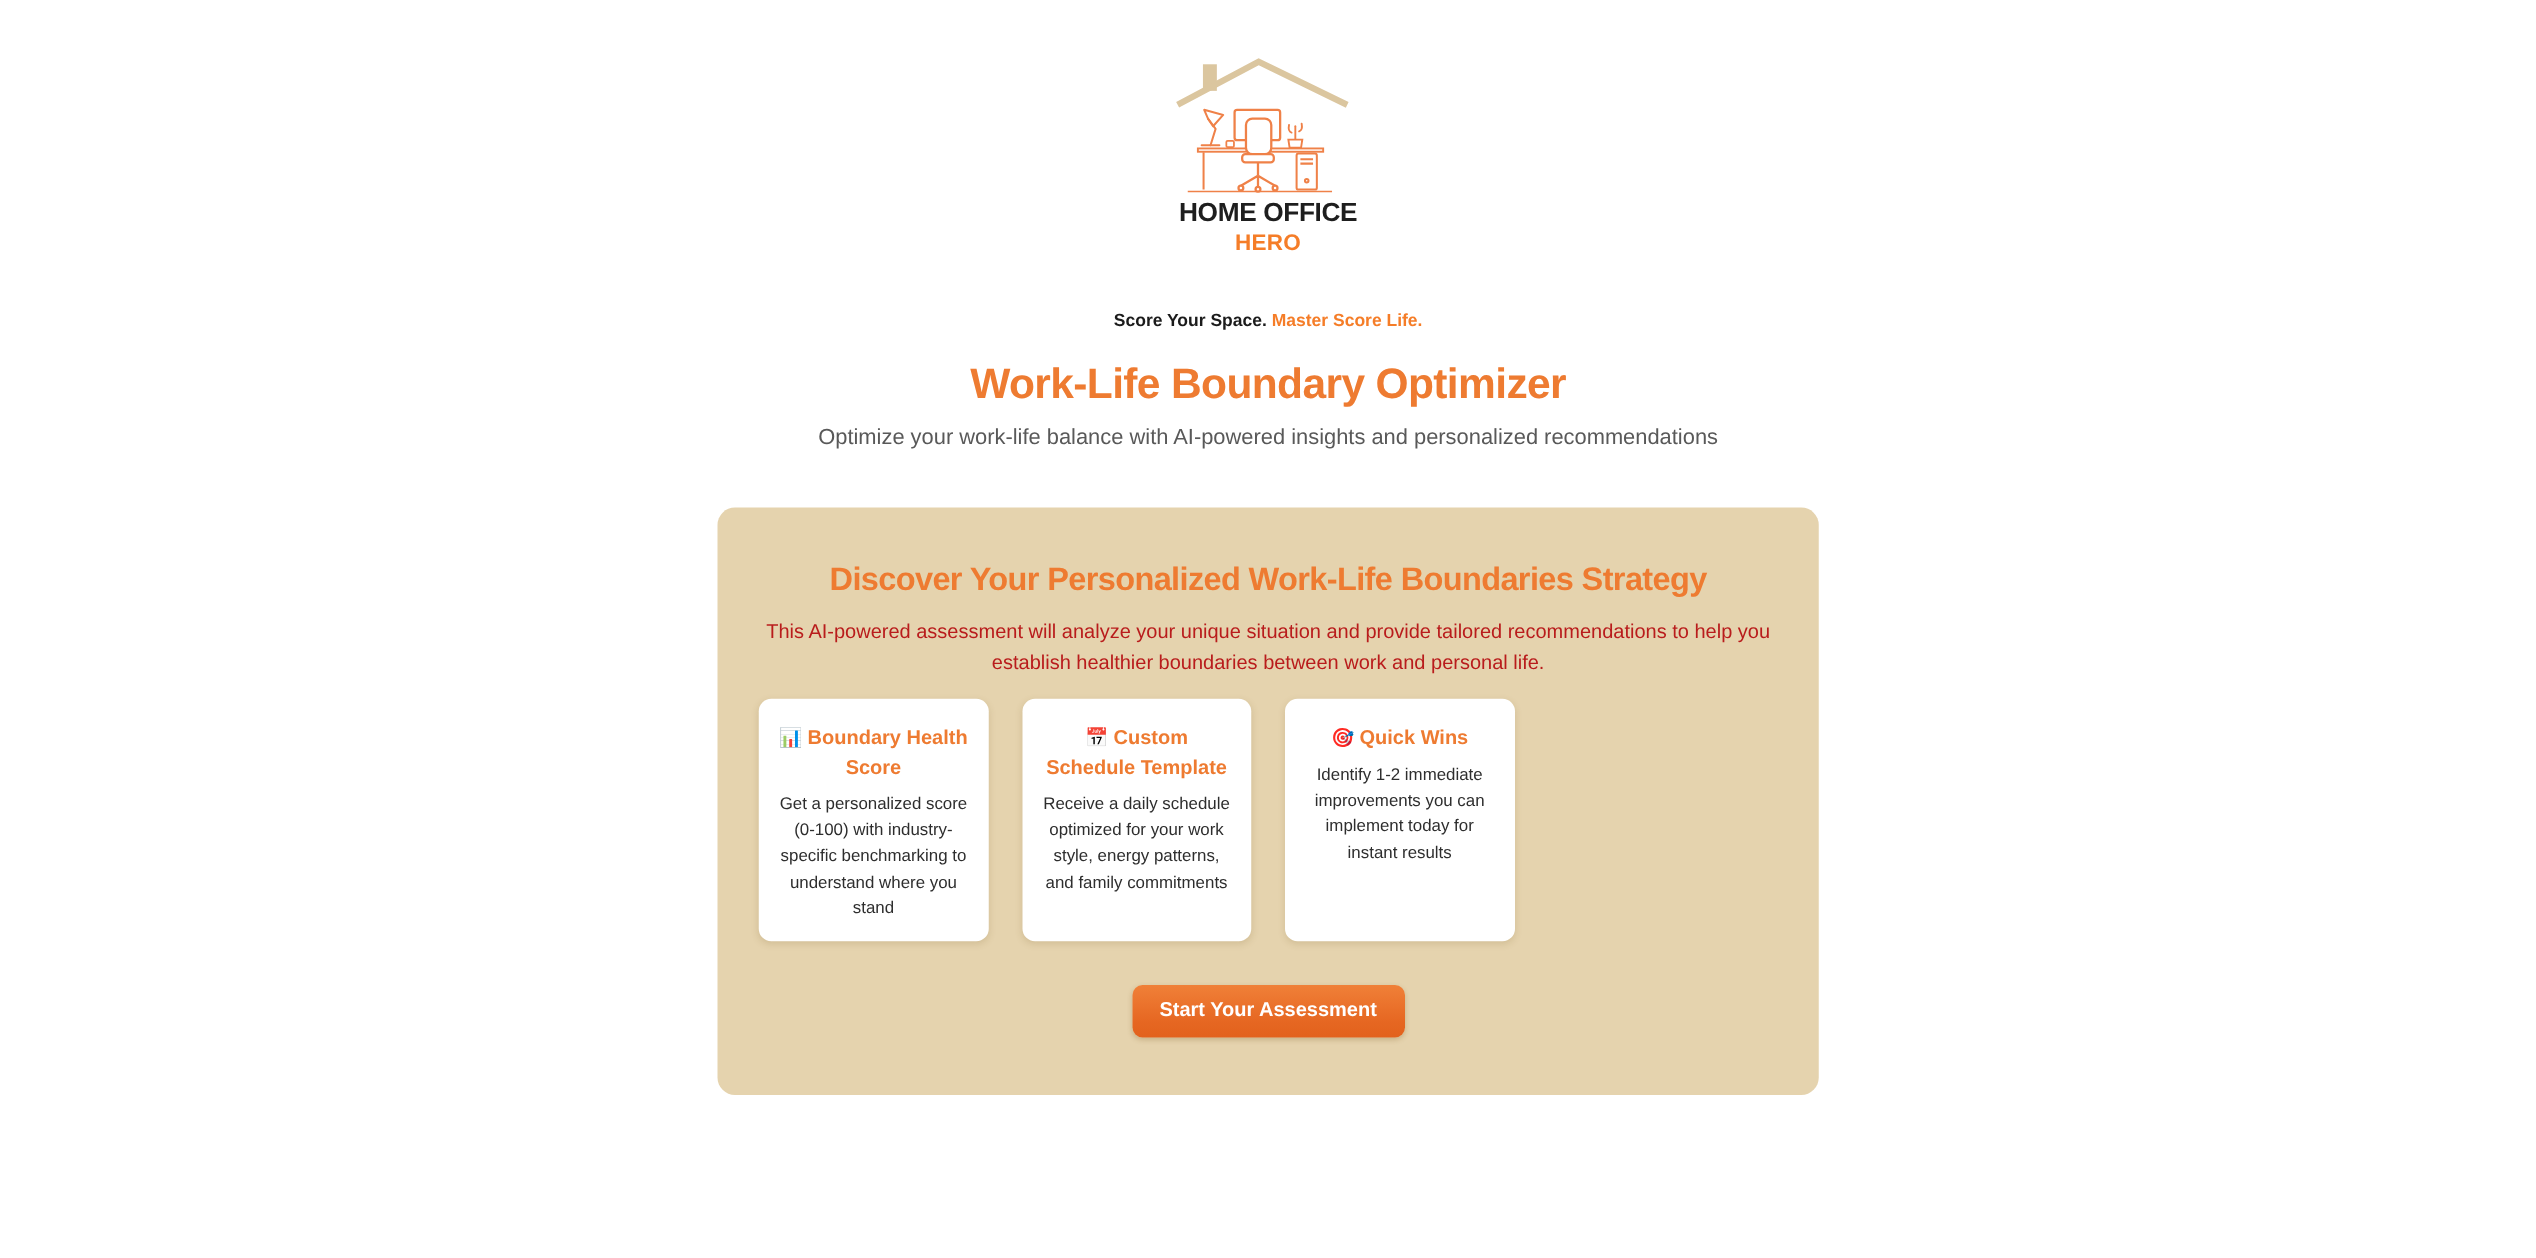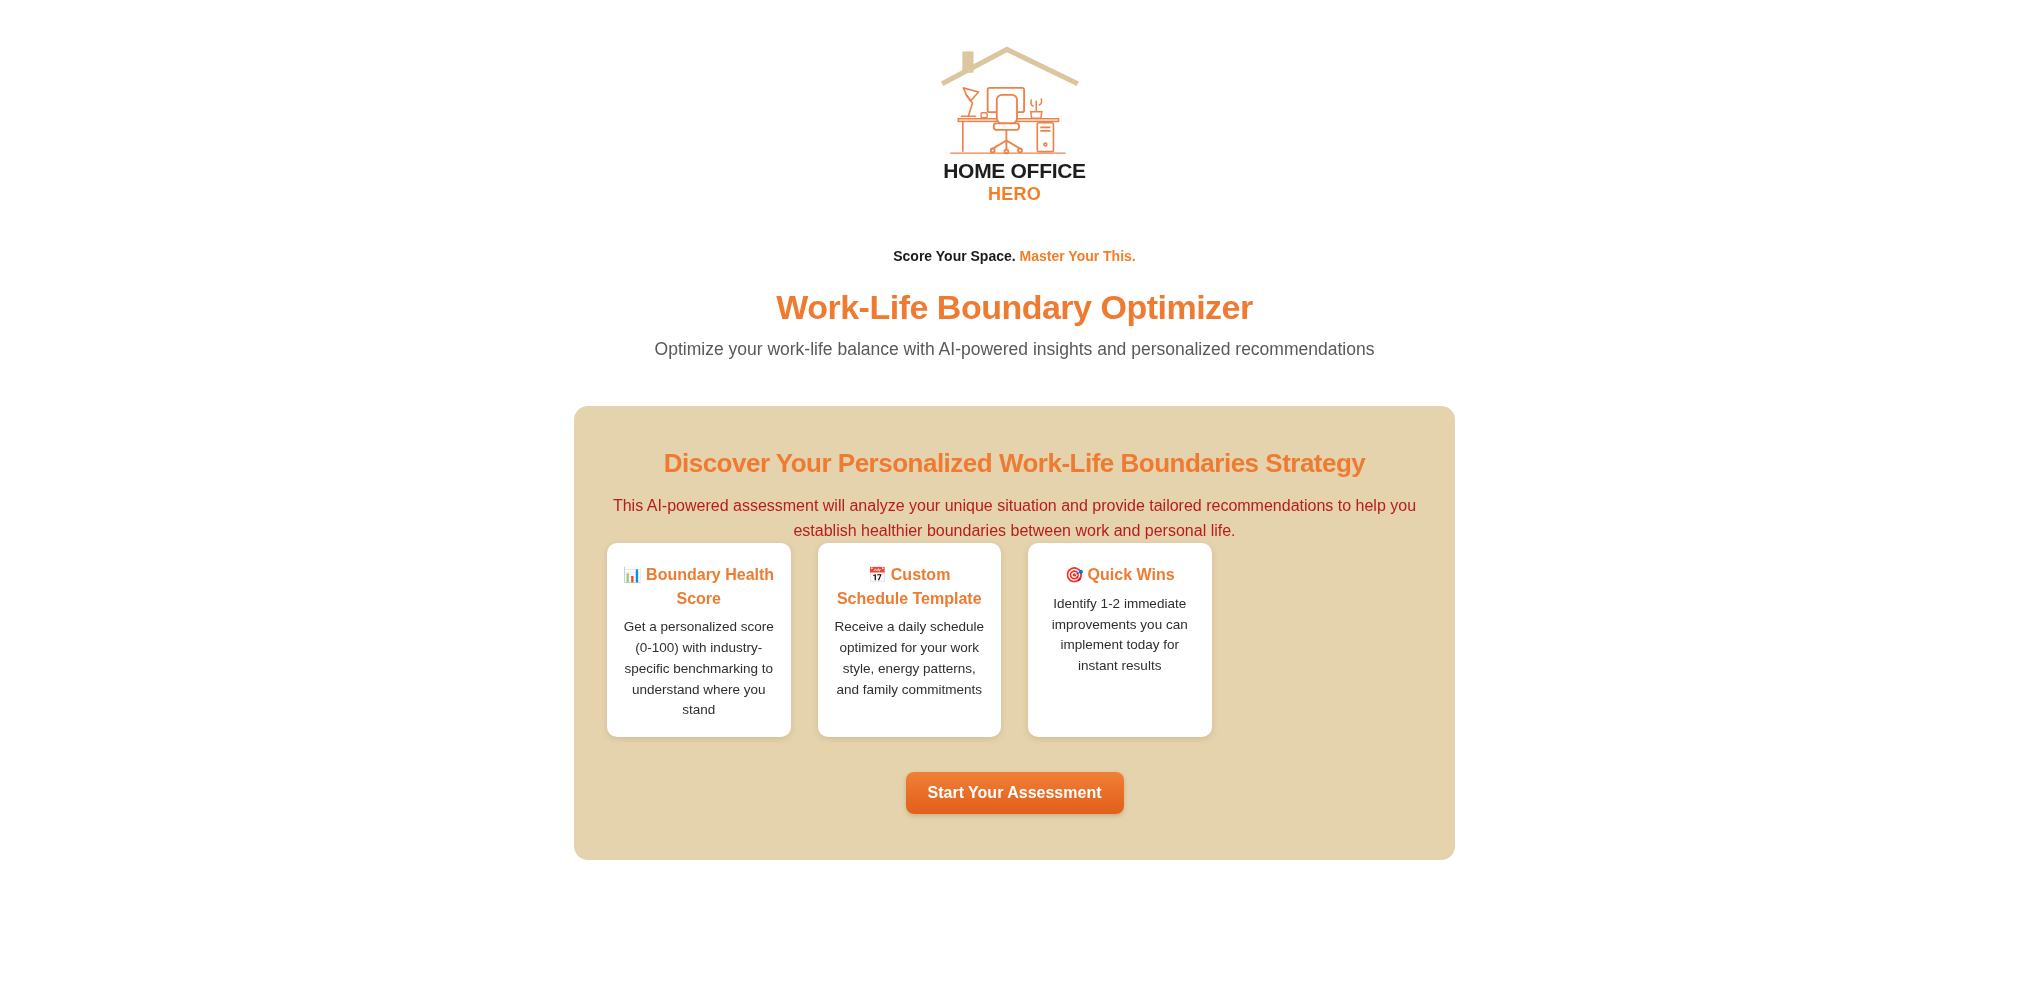--- a/index.html
+++ b/index.html
@@ -50,20 +50,21 @@
     font-size: 26px; font-weight: 700; letter-spacing: -0.5px;
     color: #ee7b31; line-height: 1.25;
   }
   .panel-desc {
     margin: 14px auto 0; max-width: 852px;
     font-size: 16px; color: #b91c1c; line-height: 1.55;
   }
 
   
   .features {
+    margin-top: 16px;
     display: grid; grid-template-columns: repeat(4, 1fr); gap: 27px;
     align-items: stretch;
   }
   .feature-card {
     background: #ffffff; border-radius: 10px;
     box-shadow: 0 2px 6px rgba(120, 95, 40, 0.18);
     padding: 20px 13px 16px;
     text-align: center;
   }
   .feature-title {
@@ -139,21 +140,21 @@
         <circle cx="71.5" cy="111.8" r="1.9"></circle>
         <circle cx="85" cy="110.8" r="1.9"></circle>
       </g>
 
       <path d="M16 113.5 H130" stroke="#ef8148" stroke-width="1.2"></path>
     </svg>
     <div class="logo-line1">HOME OFFICE</div>
     <div class="logo-line2">HERO</div>
   </header>
 
-  <p class="tagline"><span class="t-dark">Score Your Space.</span> <span class="t-orange">Master Your This.</span></p>
+  <p class="tagline"><span class="t-dark">Score Your Space.</span> <span class="t-orange">Master Score Life.</span></p>
 
   <h1 class="hero-title">Work-Life Boundary Optimizer</h1>
   <p class="hero-subtitle">Optimize your work-life balance with AI-powered insights and personalized recommendations</p>
 
   <section class="panel">
     <h2 class="panel-heading">Discover Your Personalized Work-Life Boundaries Strategy</h2>
     <p class="panel-desc">This AI-powered assessment will analyze your unique situation and provide tailored recommendations to help you establish healthier boundaries between work and personal life.</p>
 
     <div class="features">
 

